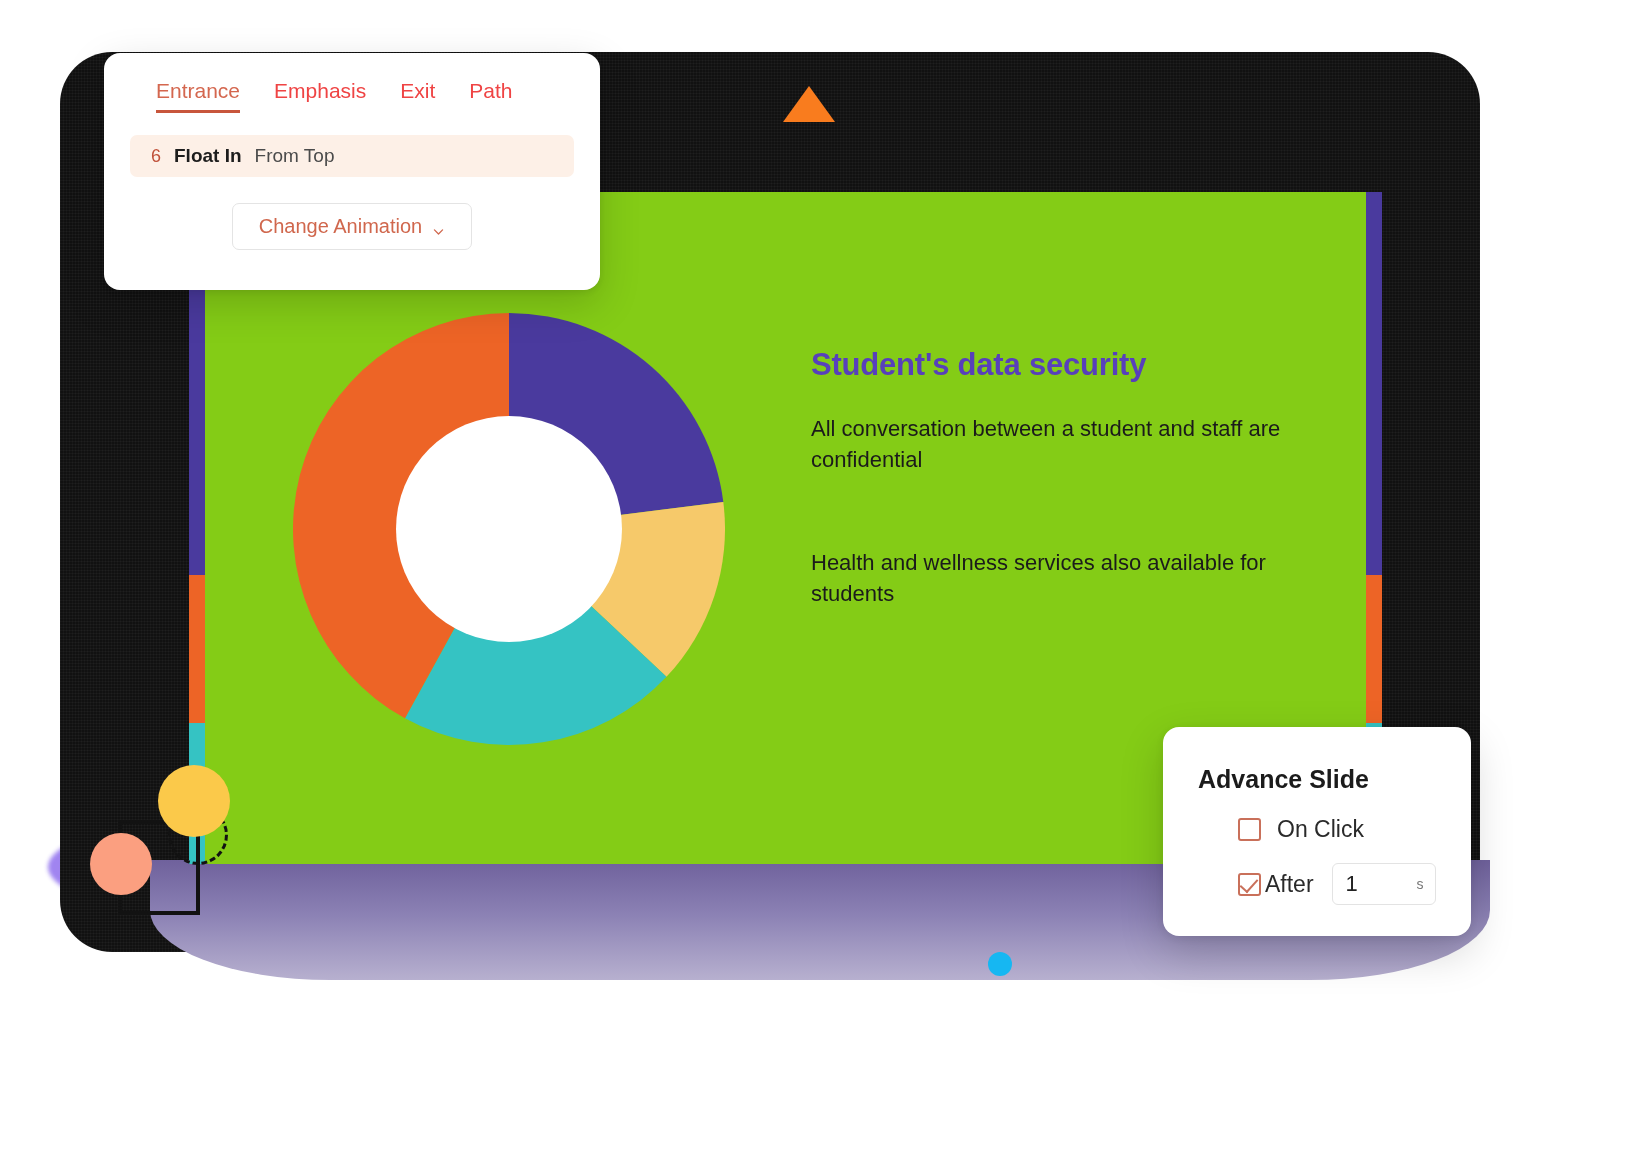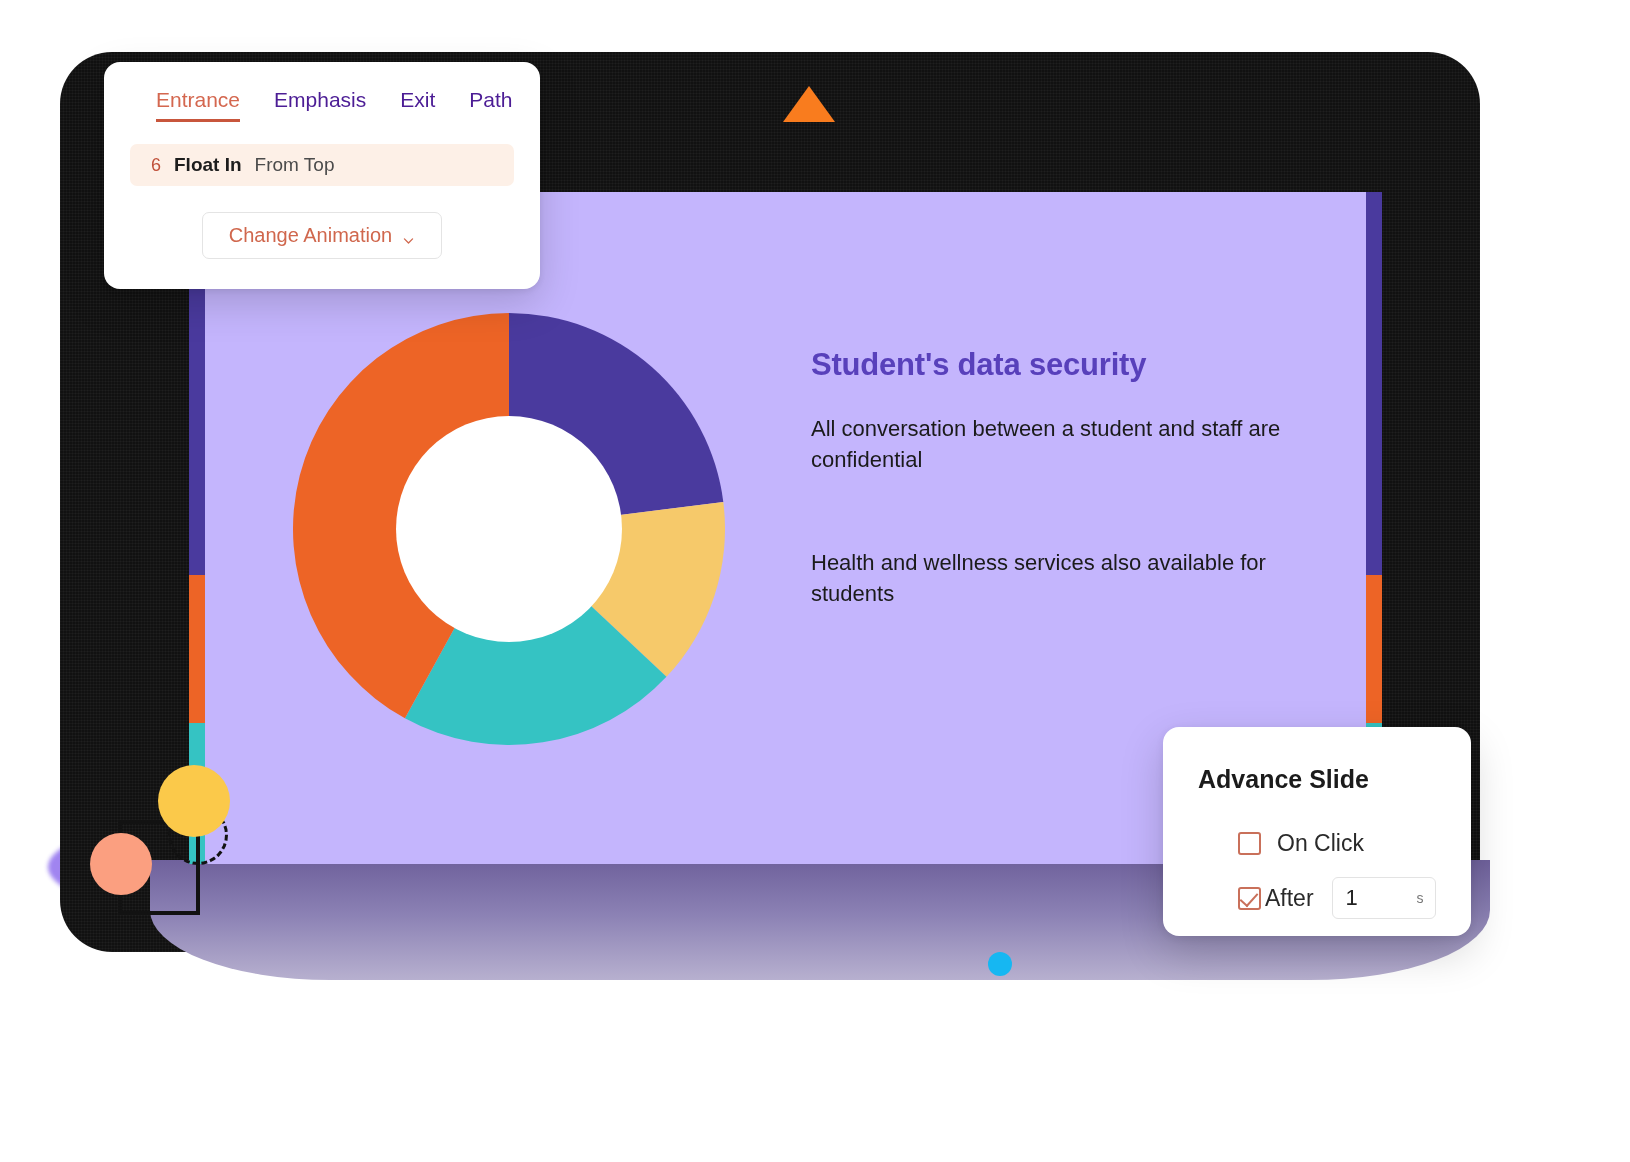--- a/index.html
+++ b/index.html
@@ -63,21 +63,21 @@
     background: #181818;
     filter: blur(1px);
     z-index: -1;
   }
 
   
   .slide {
     position: absolute;
     left: 189px; top: 192px;
     width: 1193px; height: 672px;
-    background: #c4b5fd;
+    background: #84cc16;
     overflow: hidden;
   }
   
   .edge-bar {
     position: absolute;
     top: 0; width: 16px; height: 100%;
     display: flex; flex-direction: column;
   }
   .edge-bar.left  { left: 0; }
   .edge-bar.right { right: 0; }
@@ -110,36 +110,36 @@
   .sl-body {
     font-size: 22px;
     line-height: 31px;
     color: #1b1b1b;
   }
   .sl-gap { height: 72px; }
 
   
   .anim-panel {
     position: absolute;
-    left: 104px; top: 62px;
-    width: 436px;
+    left: 104px; top: 53px;
+    width: 496px;
     background: #ffffff;
     border-radius: 16px;
     box-shadow: 0 14px 40px rgba(0,0,0,.17), 0 2px 6px rgba(0,0,0,.08);
-    padding: 26px 26px 30px 26px;
+    padding: 26px 26px 40px 26px;
   }
   .anim-tabs {
     display: flex;
     gap: 34px;
     padding-left: 26px;
     margin-bottom: 22px;
   }
   .anim-tab {
     font-size: 21px;
-    color: #4c1d95;
+    color: #ef4444;
     padding-bottom: 7px;
     cursor: pointer;
     white-space: nowrap;
   }
   .anim-tab.active {
     color: #d4674f;
     border-bottom: 3px solid #c8563c;
   }
   .anim-row {
     background: #fdf0e7;
@@ -177,21 +177,21 @@
     width: 308px; height: 209px;
     background: #ffffff;
     border-radius: 16px;
     box-shadow: 0 16px 44px rgba(0,0,0,.18), 0 2px 8px rgba(0,0,0,.07);
     padding: 38px 0 0 35px;
   }
   .adv-title {
     font-size: 25px;
     font-weight: bold;
     color: #1b1b1b;
-    margin-bottom: 36px;
+    margin-bottom: 22px;
   }
   .adv-opt {
     display: flex;
     align-items: center;
     gap: 16px;
     margin-bottom: 20px;
     padding-left: 40px;
   }
   .cbox {
     width: 23px; height: 23px;

